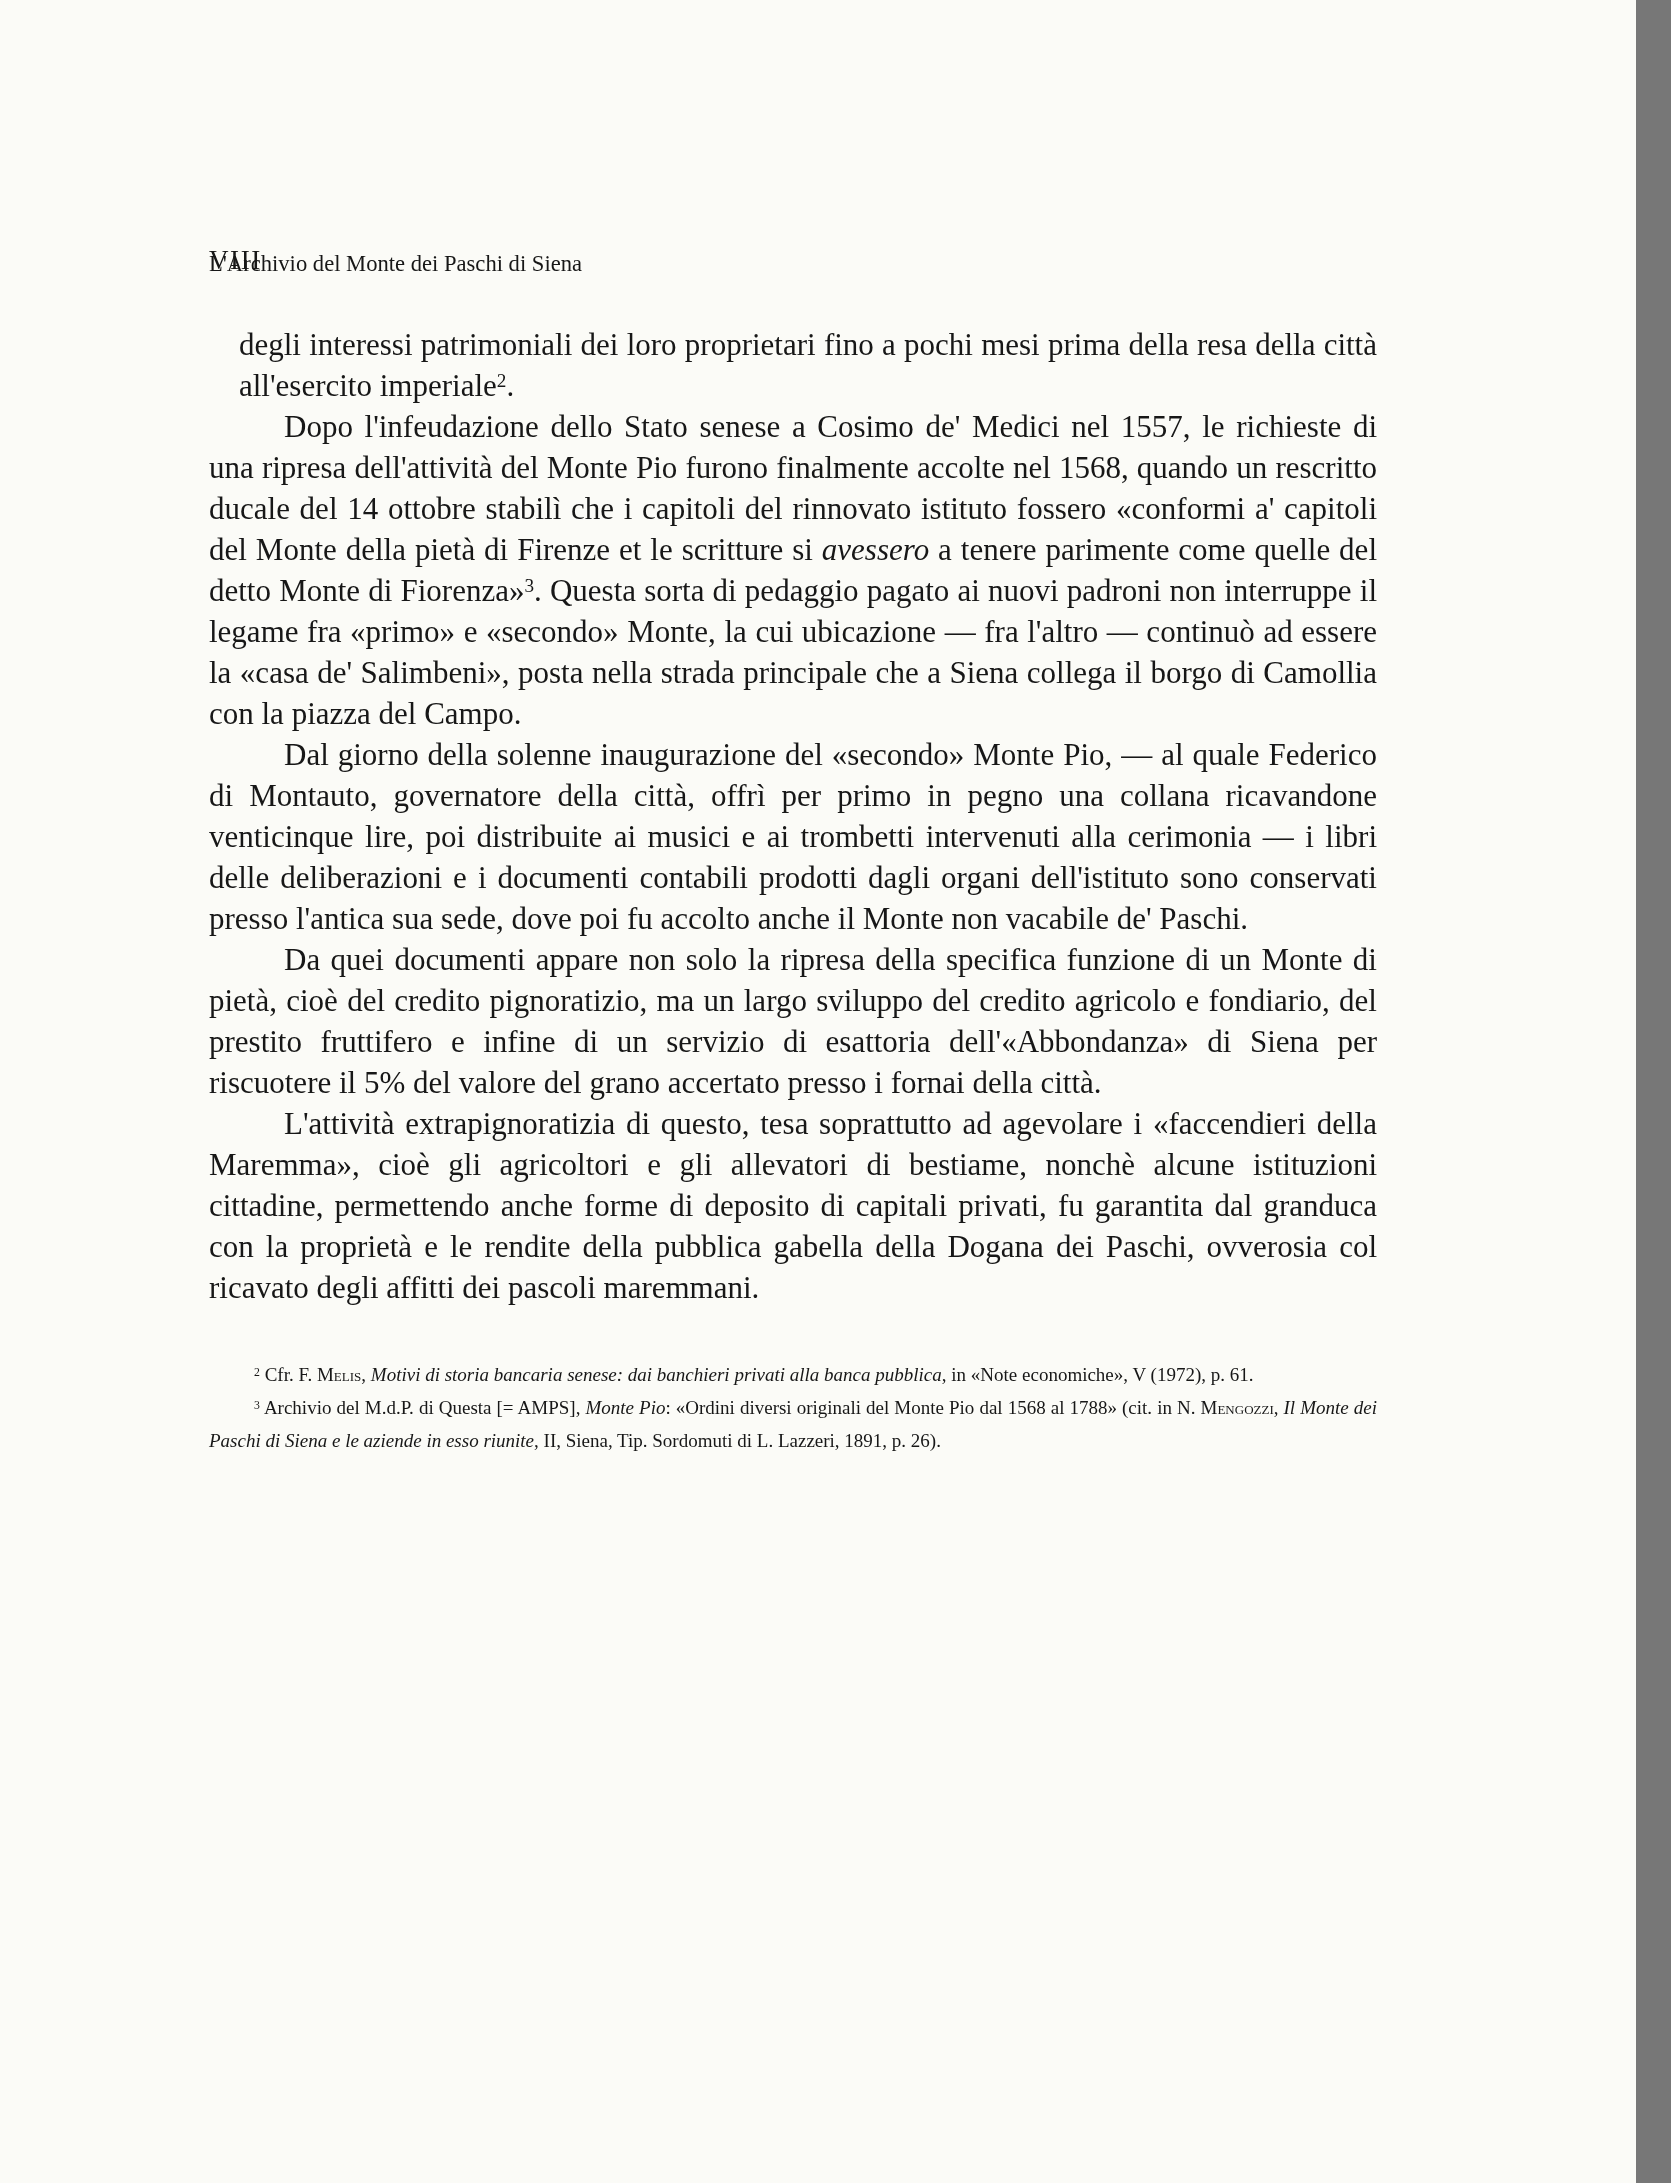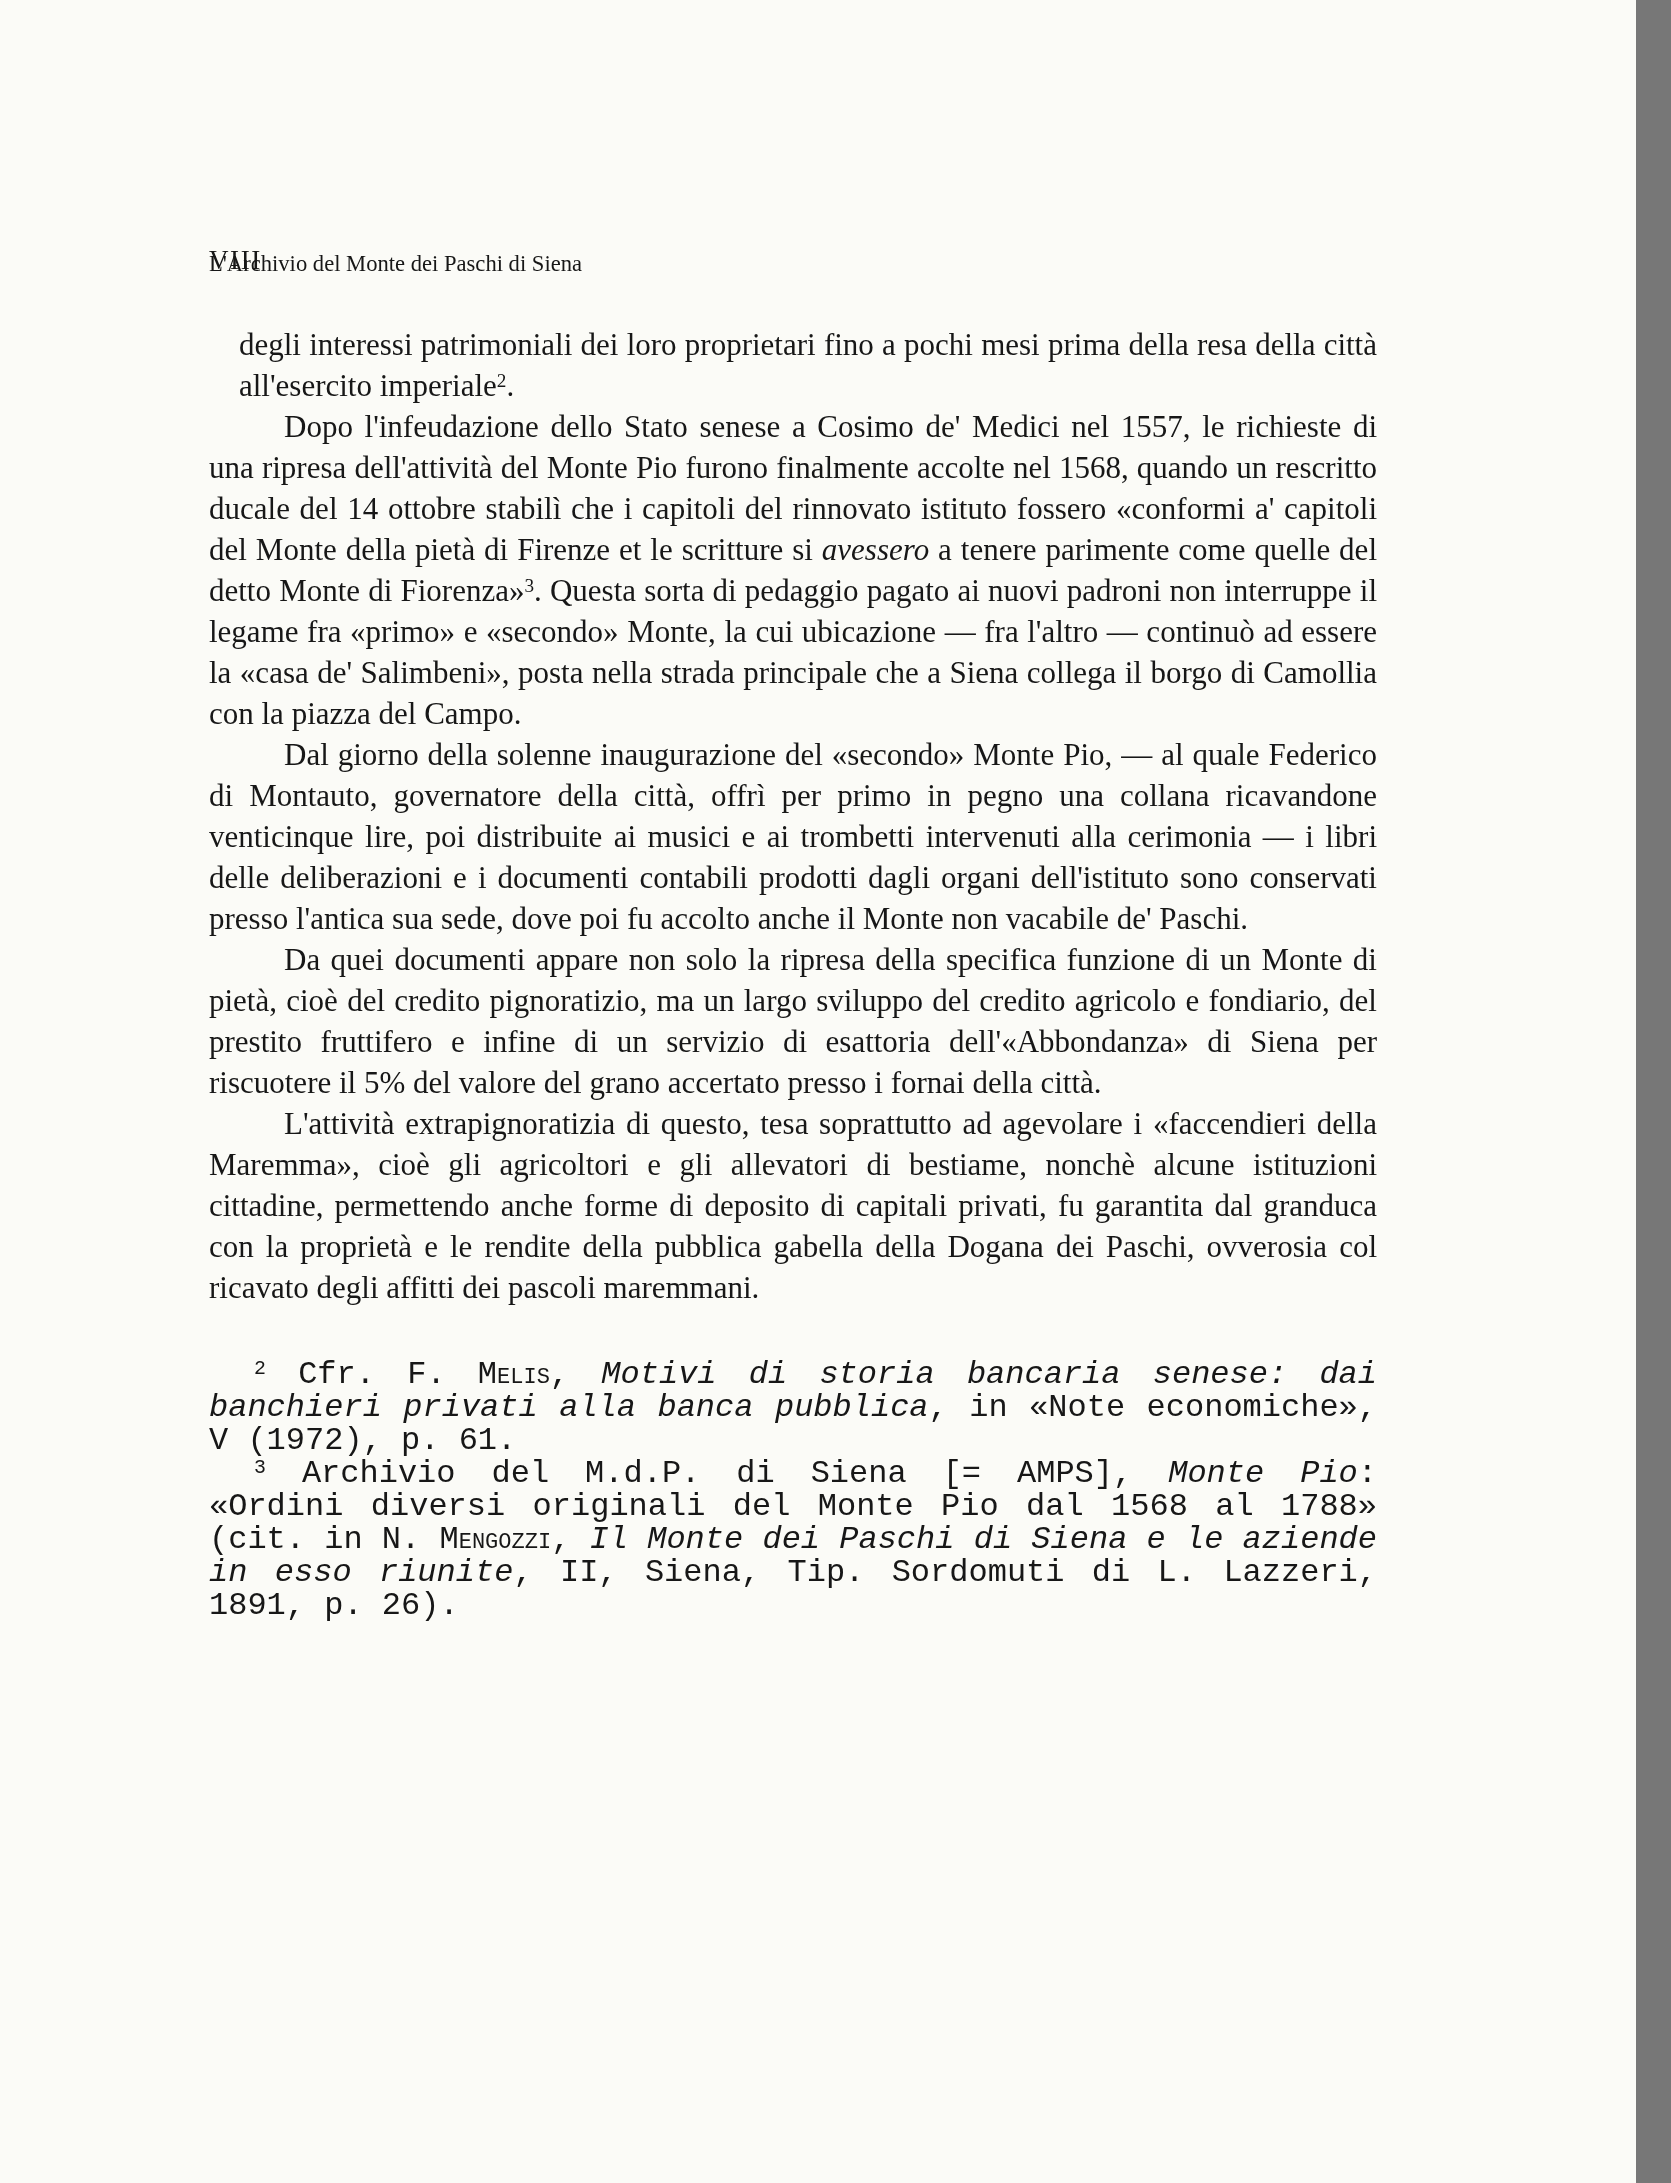--- a/index.html
+++ b/index.html
@@ -51,25 +51,24 @@
     font-size: 0.62em;
     vertical-align: baseline;
     position: relative;
     top: -0.45em;
     line-height: 0;
   }
   em { font-style: italic; }
   .sc { font-variant: small-caps; }
   .footnotes {
     margin-top: 50px;
-    font-size: 32px;
+    font-size: 19px;
     line-height: 33px;
     text-align: justify;
     text-justify: inter-word;
-    font-family: Liberation Mono, monospace;
   }
   .footnotes p { margin: 0; text-indent: 45px; }
 </style>
 </head>
 <body>
 
 <div class="page">
   <div class="content">
 
     <div class="header-row">
@@ -80,18 +79,18 @@
     <div class="body-text">
         <p class="no-indent"><span>degli interessi patrimoniali dei loro proprietari fino a pochi mesi prima della resa della città all'esercito imperiale</span><sup>2</sup><span>.</span></p>
         <p><span>Dopo l'infeudazione dello Stato senese a Cosimo de' Medici nel 1557, le richieste di una ripresa dell'attività del Monte Pio furono finalmente accolte nel 1568, quando un rescritto ducale del 14 ottobre stabilì che i capitoli del rinnovato istituto fossero «conformi a' capitoli del Monte della pietà di Firenze et le scritture si </span><em>avessero</em><span> a tenere parimente come quelle del detto Monte di Fiorenza»</span><sup>3</sup><span>. Questa sorta di pedaggio pagato ai nuovi padroni non interruppe il legame fra «primo» e «secondo» Monte, la cui ubicazione — fra l'altro — continuò ad essere la «casa de' Salimbeni», posta nella strada principale che a Siena collega il borgo di Camollia con la piazza del Campo.</span></p>
         <p><span>Dal giorno della solenne inaugurazione del «secondo» Monte Pio, — al quale Federico di Montauto, governatore della città, offrì per primo in pegno una collana ricavandone venticinque lire, poi distribuite ai musici e ai trombetti intervenuti alla cerimonia — i libri delle deliberazioni e i documenti contabili prodotti dagli organi dell'istituto sono conservati presso l'antica sua sede, dove poi fu accolto anche il Monte non vacabile de' Paschi.</span></p>
         <p><span>Da quei documenti appare non solo la ripresa della specifica funzione di un Monte di pietà, cioè del credito pignoratizio, ma un largo sviluppo del credito agricolo e fondiario, del prestito fruttifero e infine di un servizio di esattoria dell'«Abbondanza» di Siena per riscuotere il 5% del valore del grano accertato presso i fornai della città.</span></p>
         <p><span>L'attività extrapignoratizia di questo, tesa soprattutto ad agevolare i «faccendieri della Maremma», cioè gli agricoltori e gli allevatori di bestiame, nonchè alcune istituzioni cittadine, permettendo anche forme di deposito di capitali privati, fu garantita dal granduca con la proprietà e le rendite della pubblica gabella della Dogana dei Paschi, ovverosia col ricavato degli affitti dei pascoli maremmani.</span></p>
       </div>
 
     <div class="footnotes">
         <p><sup>2</sup><span> Cfr. F. </span><span class="sc">Melis</span><span>, </span><em>Motivi di storia bancaria senese: dai banchieri privati alla banca pubblica</em><span>, in «Note economiche», V (1972), p. 61.</span></p>
-        <p><sup>3</sup><span> Archivio del M.d.P. di Siena [= AMPS], </span><em>Monte Pio</em><span>: «Ordini diversi originali del Monte Pio dal 1568 al 1788» (cit. in N. </span><span class="sc">Mengozzi</span><span>, </span><em>Il Monte dei Paschi di Siena e le aziende in esso riunite</em><span>, II, Siena, Tip. Sordomuti di L. Lazzeri, 1891, p. 26).</span></p>
+        <p><sup>3</sup><span> Archivio del M.d.P. di Questa [= AMPS], </span><em>Monte Pio</em><span>: «Ordini diversi originali del Monte Pio dal 1568 al 1788» (cit. in N. </span><span class="sc">Mengozzi</span><span>, </span><em>Il Monte dei Paschi di Siena e le aziende in esso riunite</em><span>, II, Siena, Tip. Sordomuti di L. Lazzeri, 1891, p. 26).</span></p>
       </div>
 
   </div>
 </div>
 
 
 </body></html>

